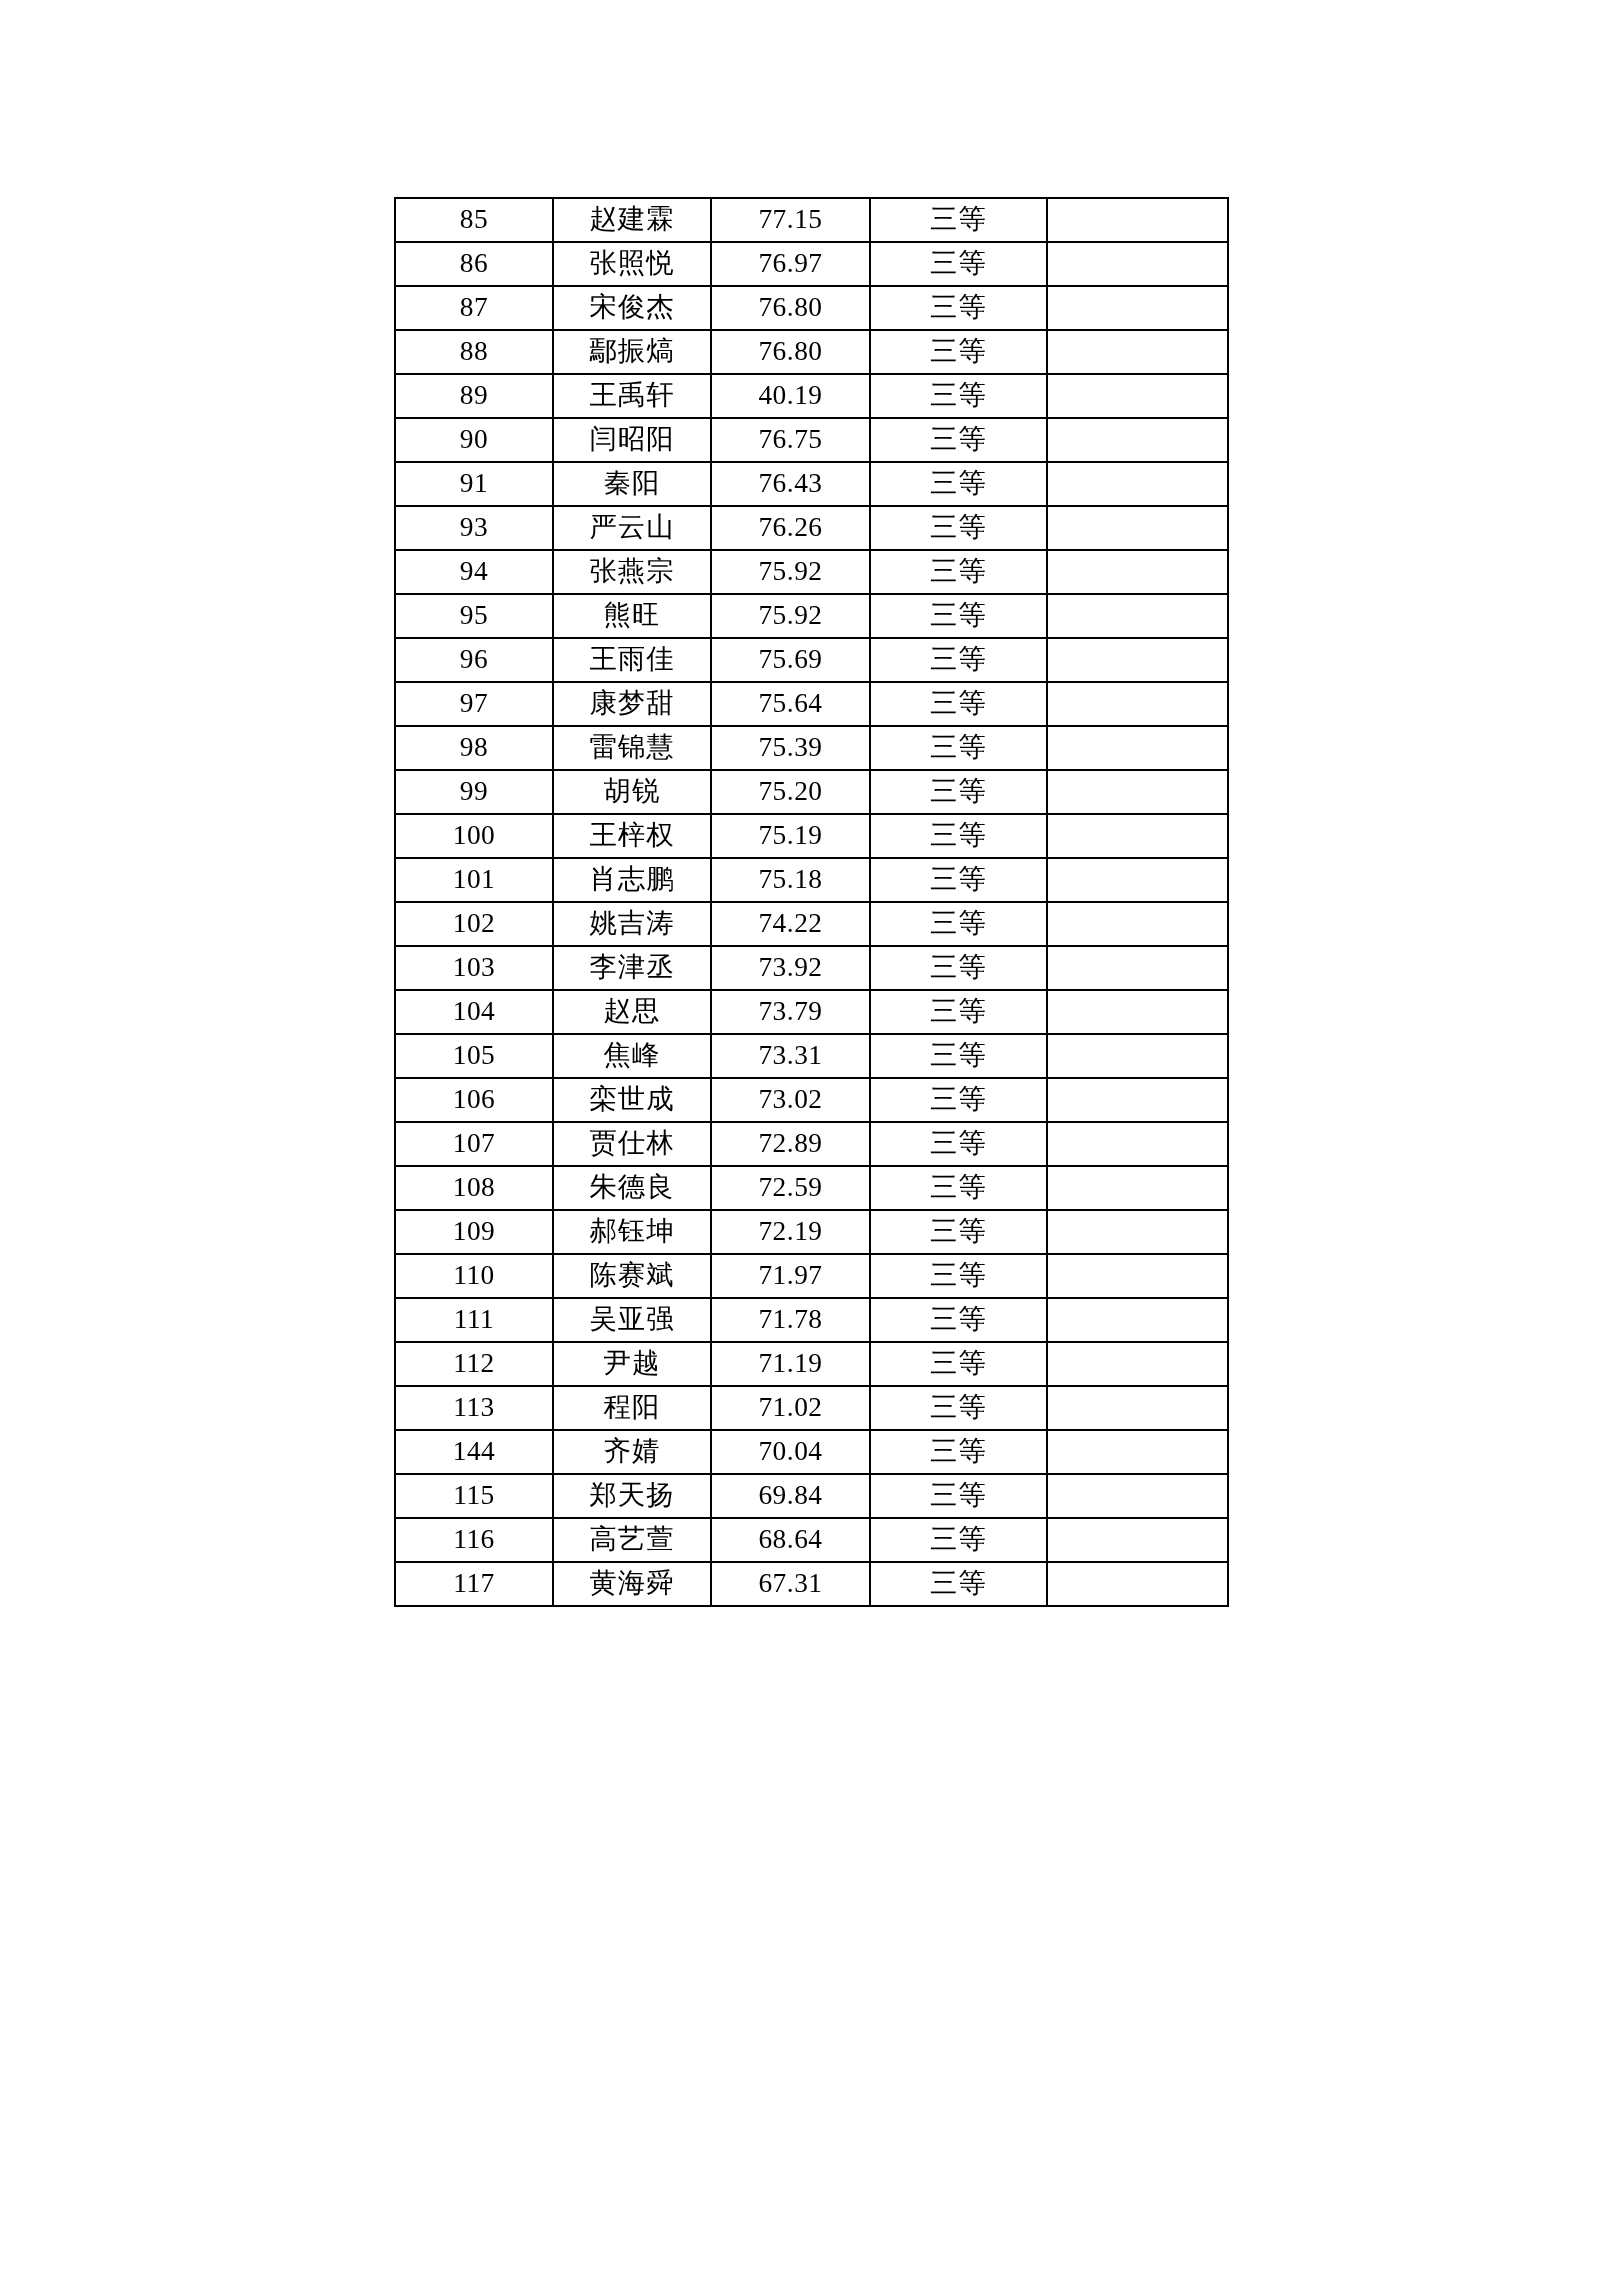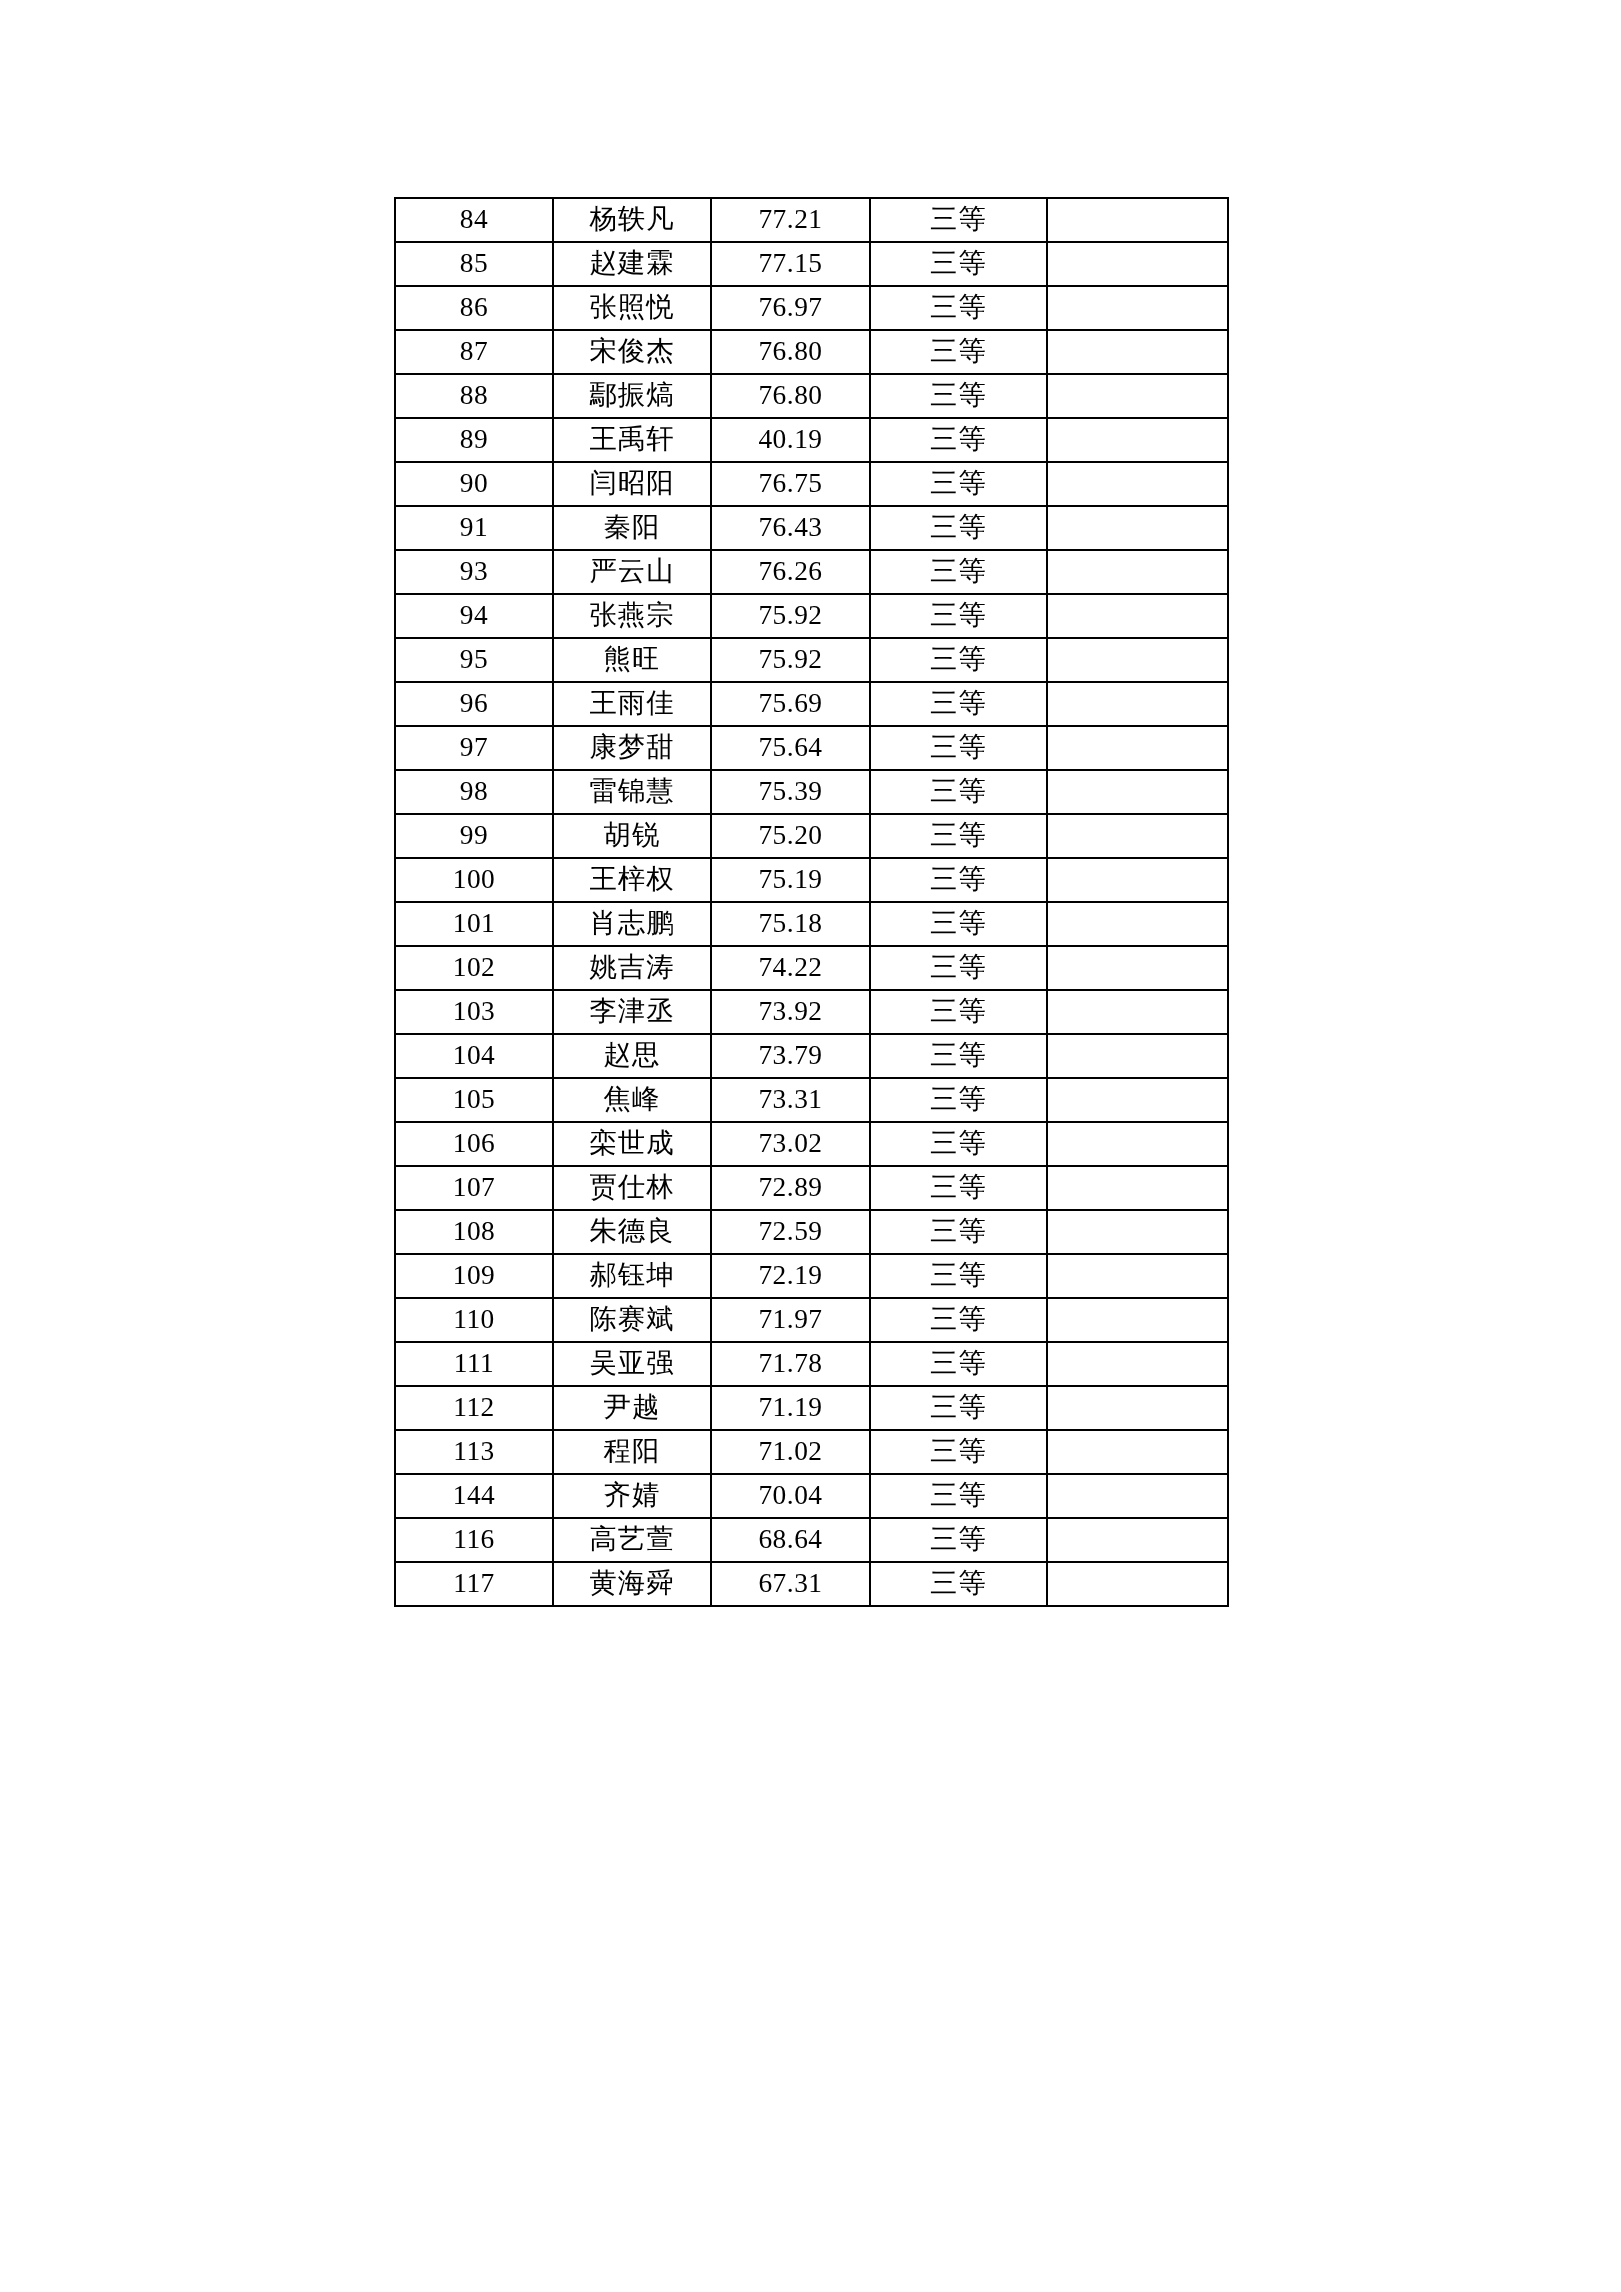--- a/index.html
+++ b/index.html
@@ -57,27 +57,20 @@
   <table class="ranking-table">
     <colgroup>
       <col style="width:158px">
       <col style="width:158px">
       <col style="width:159px">
       <col style="width:177px">
       <col style="width:181px">
     </colgroup>
     <tbody>
 
-        <tr>
-          <td class="c-rank">84</td>
-          <td class="c-name">杨轶凡</td>
-          <td class="c-score">77.21</td>
-          <td class="c-grade">三等</td>
-          <td class="c-note"></td>
-        </tr>
 
         <tr>
           <td class="c-rank">85</td>
           <td class="c-name">赵建霖</td>
           <td class="c-score">77.15</td>
           <td class="c-grade">三等</td>
           <td class="c-note"></td>
         </tr>
 
         <tr>
@@ -298,20 +291,27 @@
         </tr>
 
         <tr>
           <td class="c-rank">144</td>
           <td class="c-name">齐婧</td>
           <td class="c-score">70.04</td>
           <td class="c-grade">三等</td>
           <td class="c-note"></td>
         </tr>
 
+        <tr>
+          <td class="c-rank">115</td>
+          <td class="c-name">郑天扬</td>
+          <td class="c-score">69.84</td>
+          <td class="c-grade">三等</td>
+          <td class="c-note"></td>
+        </tr>
 
         <tr>
           <td class="c-rank">116</td>
           <td class="c-name">高艺萱</td>
           <td class="c-score">68.64</td>
           <td class="c-grade">三等</td>
           <td class="c-note"></td>
         </tr>
 
         <tr>

